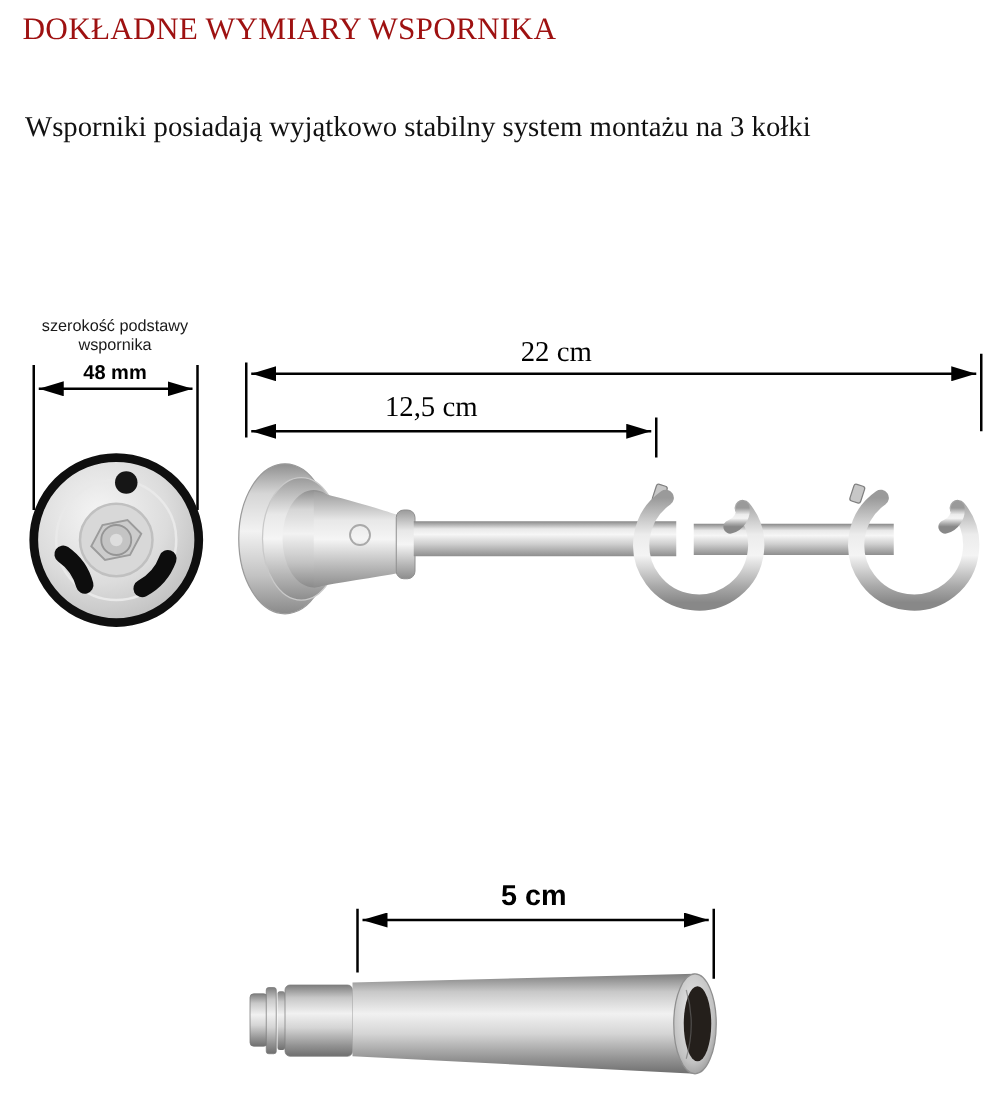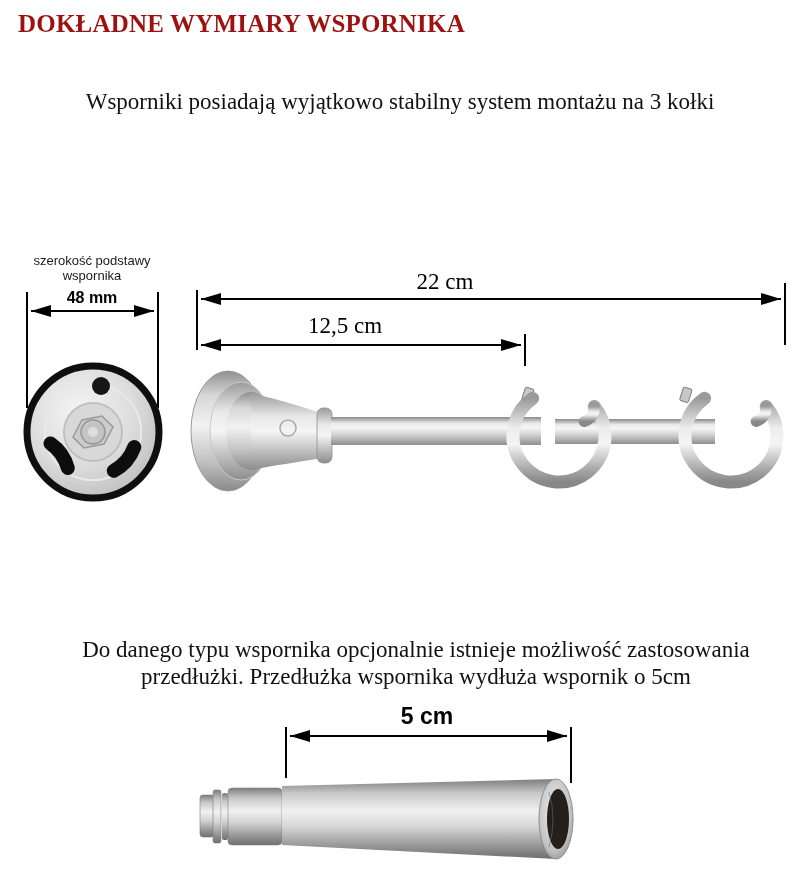--- a/index.html
+++ b/index.html
@@ -1,24 +1,24 @@
 <!DOCTYPE html>
 <html><head>
 <meta charset="utf-8">
 <style>
   html,body{margin:0;padding:0;background:#ffffff;}
   #page{position:relative;width:800px;height:887px;background:#ffffff;overflow:hidden;
         font-family:"Liberation Serif",serif;color:#111;}
   .abs{position:absolute;}
-  #title{left:18px;top:10px;font-size:25px;font-weight:bold;color:#9e1111;letter-spacing:.2px;}
+  #title{left:18px;top:10px;font-size:25px;font-weight:normal;color:#9e1111;letter-spacing:.2px;}
   #subtitle{left:18px;top:45px;font-size:24px;font-weight:bold;color:#b31212;}
   .para{font-size:23px;line-height:27px;color:#111;}
   #intro{left:20px;top:88px;width:760px;}
   #ext-text{left:36px;top:636px;width:760px;}
-  .para span{display:block;text-align:center;}
+  .para span{display:block;}
   svg text{font-family:"Liberation Serif",serif;}
   text.sans{font-family:"Liberation Sans",sans-serif;}
 </style>
 </head>
 <body>
 
 <div id="page">
 
   <div id="title" class="abs">DOKŁADNE WYMIARY WSPORNIKA</div>
 
@@ -115,24 +115,20 @@
       <path d="M594.2,406.4 a14,14 0 0 1 -10,15" fill="none" stroke="url(#ringG)" stroke-width="11" stroke-linecap="round"></path>
 
       <g transform="rotate(18 686 396)">
         <rect x="681" y="388" width="9" height="14" rx="2" fill="#c7c7c7" stroke="#808080" stroke-width="1"></rect>
       </g>
       <path d="M704.6,398.3 A46,46 0 1 0 766.2,406.4" fill="none" stroke="url(#ringG)" stroke-width="13" stroke-linecap="round"></path>
       <path d="M766.2,406.4 a14,14 0 0 1 -10,15" fill="none" stroke="url(#ringG)" stroke-width="11" stroke-linecap="round"></path>
     </g>
   </svg>
 
-  <div id="ext-text" class="abs para">
-    <span>Do danego typu wspornika opcjonalnie istnieje możliwość zastosowania</span>
-    <span>przedłużki. Przedłużka wspornika wydłuża wspornik o 5cm</span>
-  </div>
 
   <svg class="abs" style="left:0;top:695px" width="800" height="192" viewBox="0 695 800 192">
     <defs>
       <marker id="ah2" markerUnits="userSpaceOnUse" markerWidth="20" markerHeight="12" refX="20" refY="6" orient="auto-start-reverse">
         <path d="M0,0 L20,6 L0,12 Z" fill="#000"></path>
       </marker>
       <linearGradient id="tubeG" x1="0" y1="0" x2="0" y2="1">
         <stop offset="0%" stop-color="#7d7d7d"></stop>
           <stop offset="18%" stop-color="#c8c8c8"></stop>
         <stop offset="40%" stop-color="#f1f1f1"></stop>

